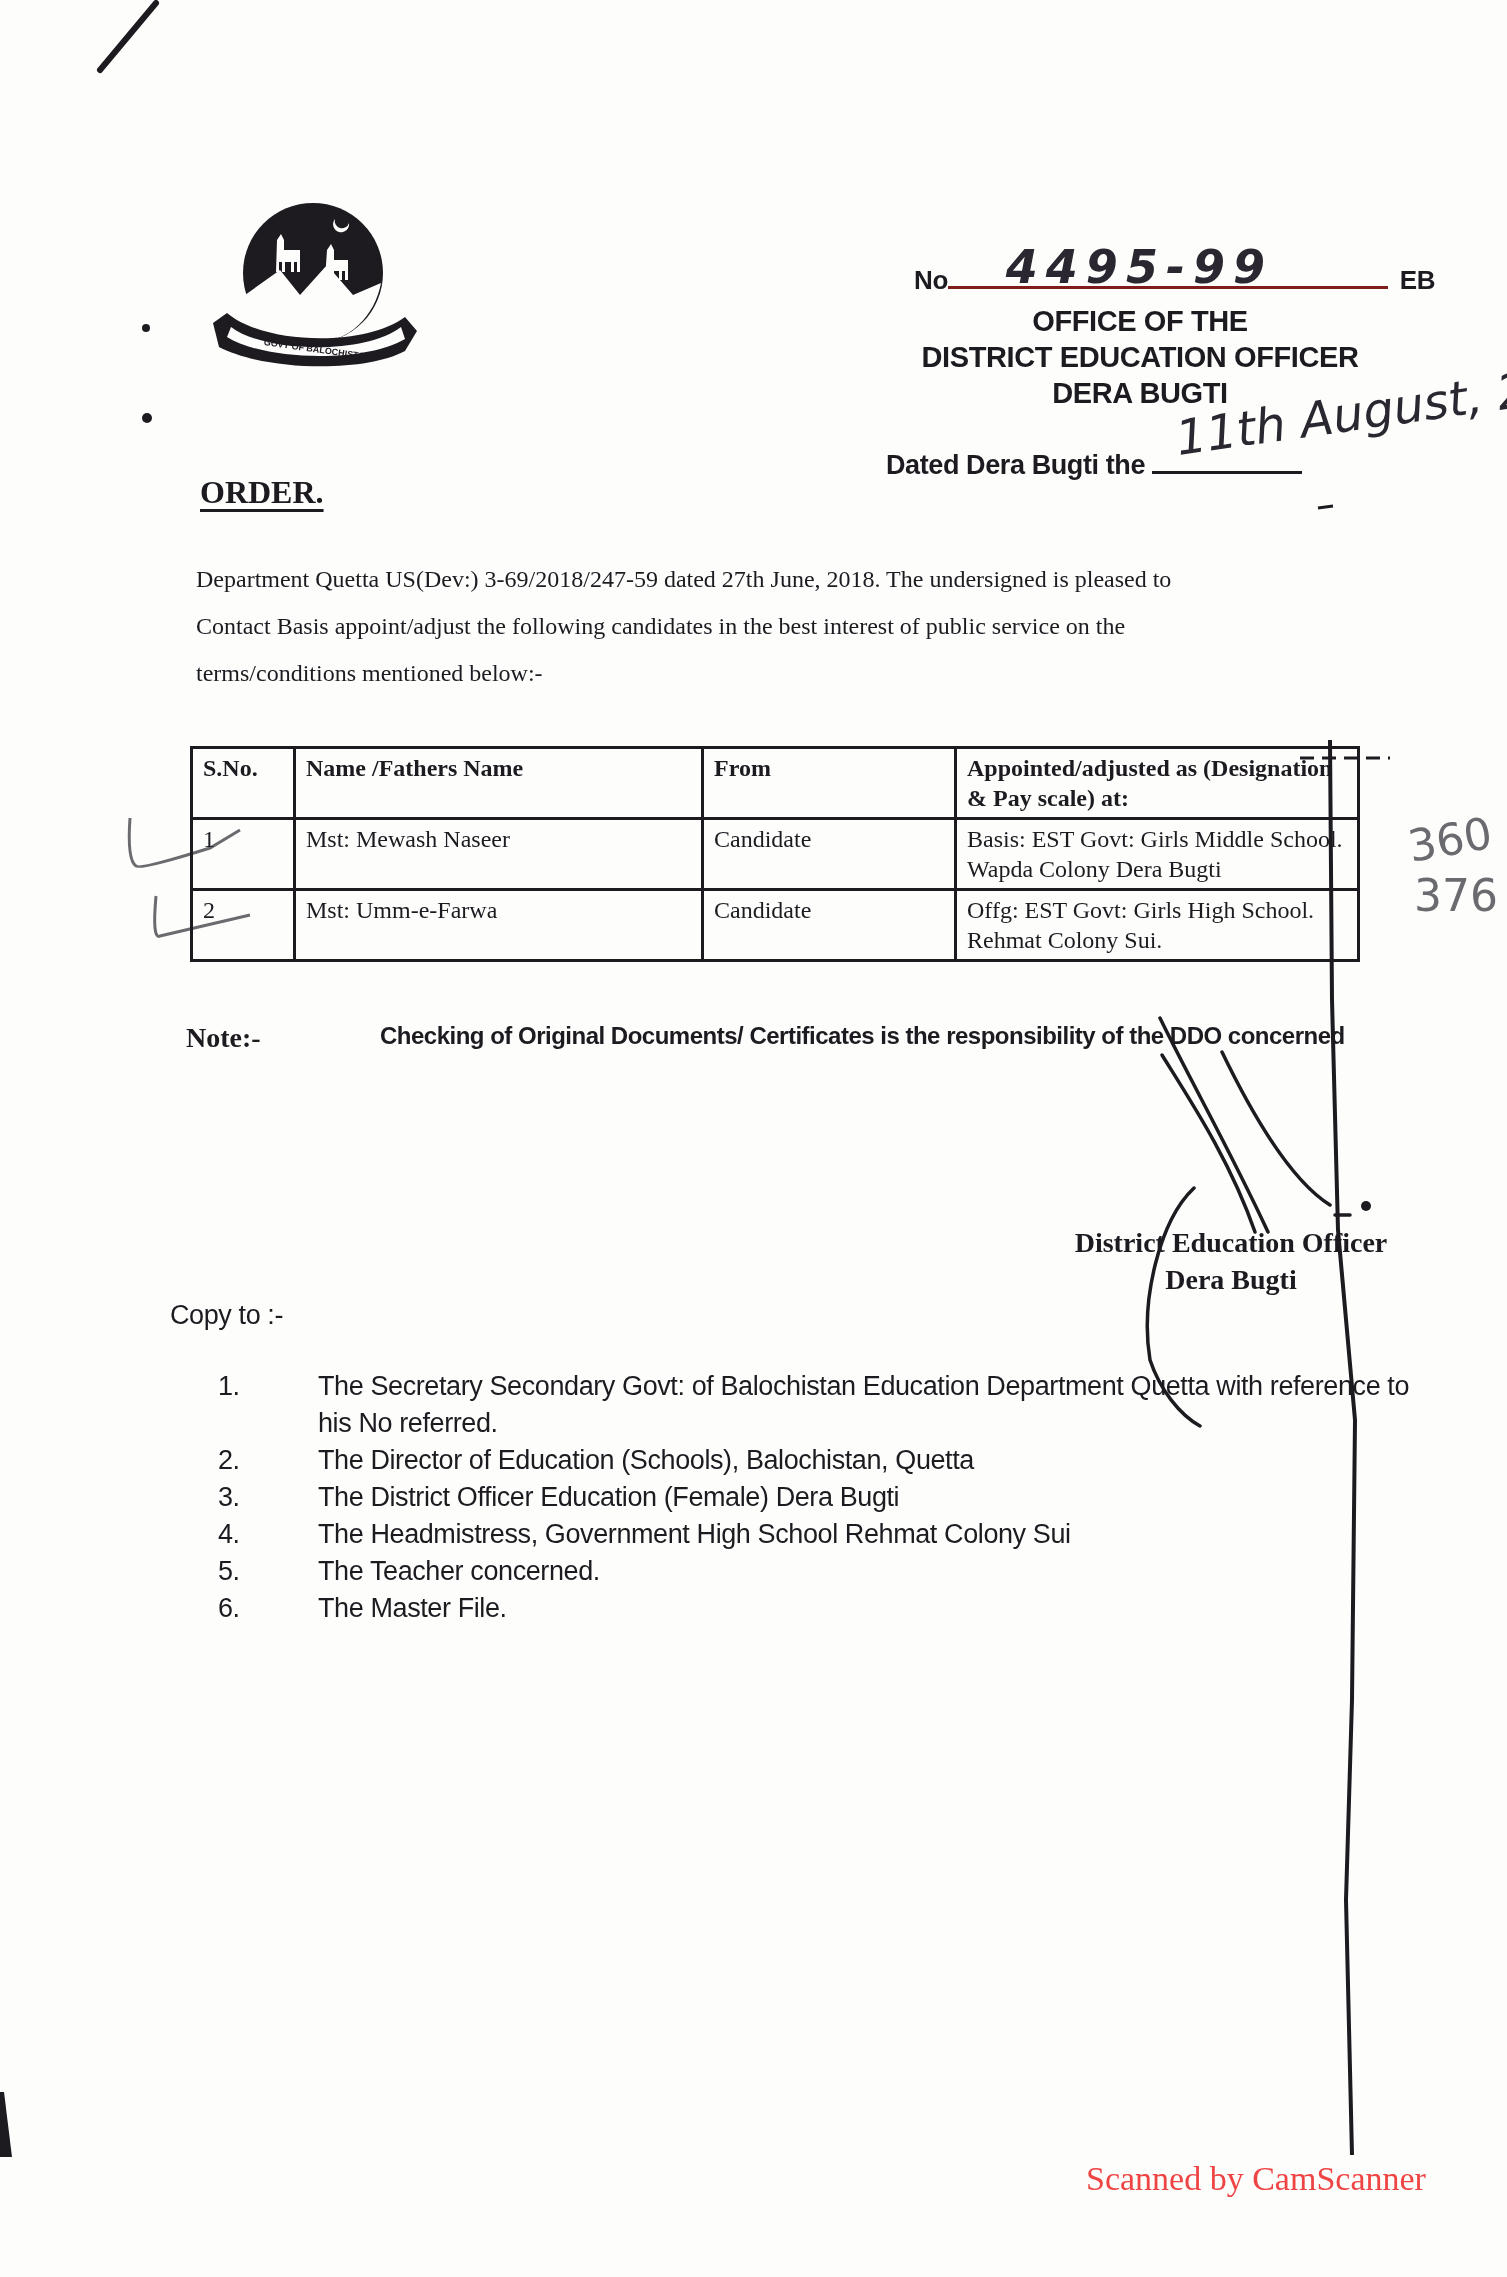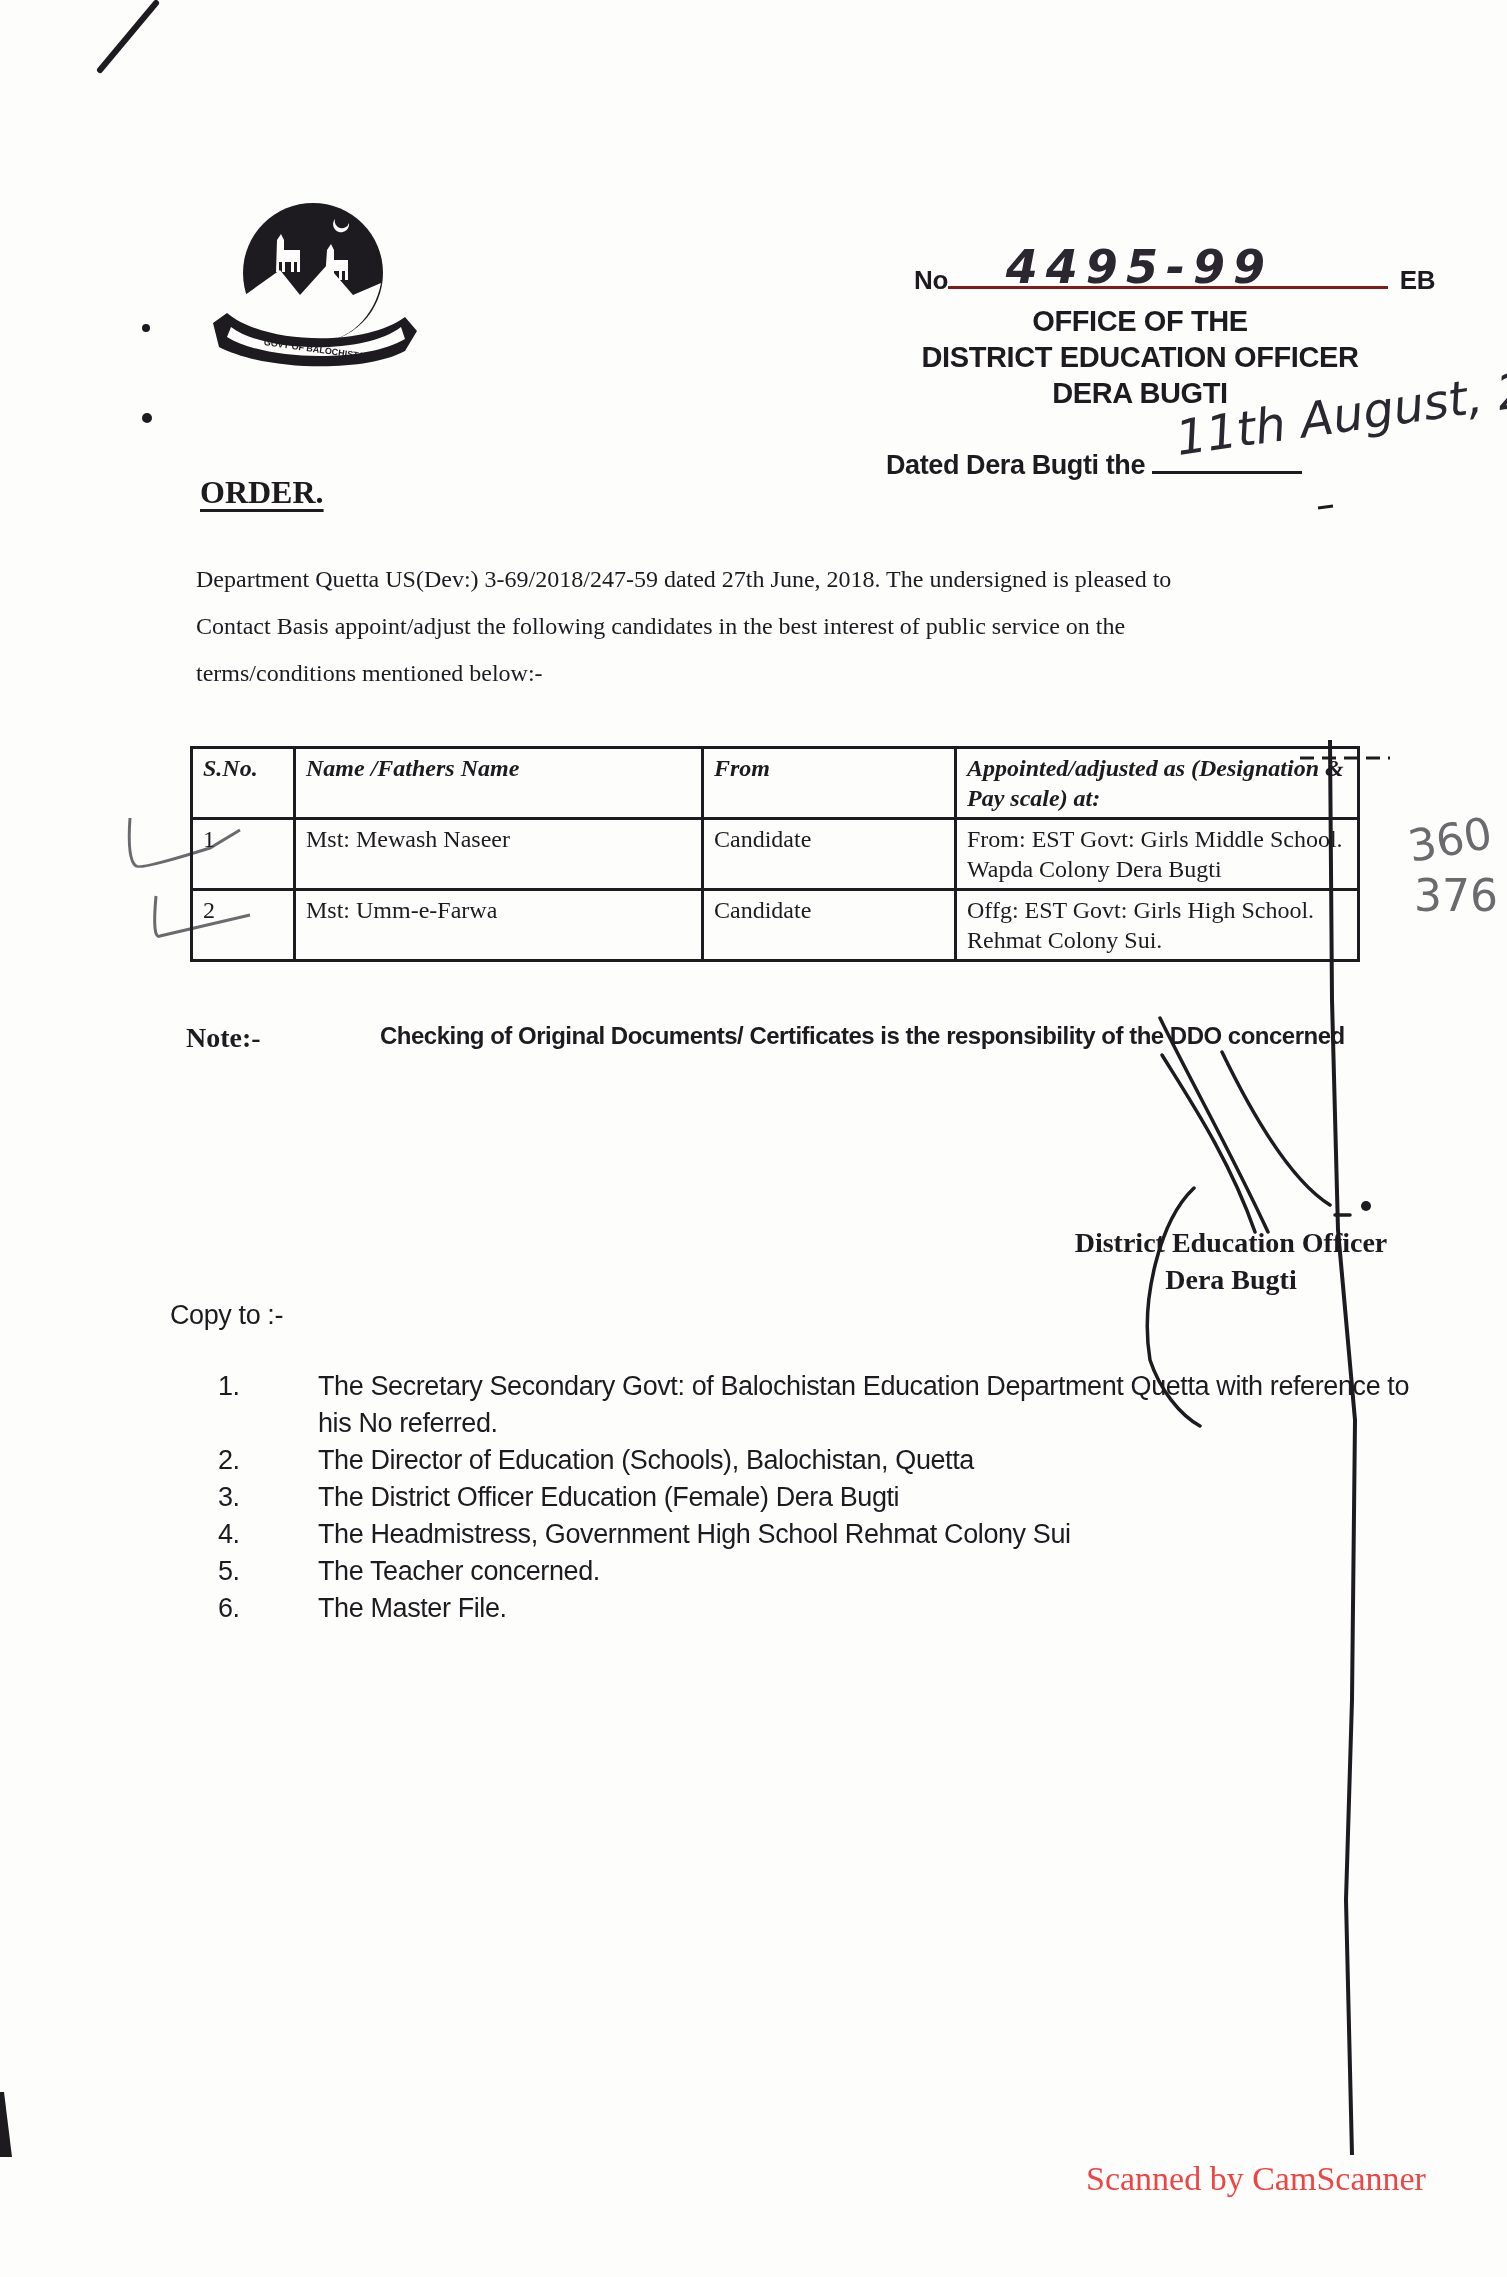--- a/index.html
+++ b/index.html
@@ -30,21 +30,21 @@
   
   #para { left:196px; top:556px; width:1210px; font-size:24px; line-height:47px; }
   #para .l1 { padding-left:192px; }
   .para-line { white-space:nowrap; }
 
   
   #appt-table { left:190px; top:746px; border-collapse:collapse; font-size:24px; }
   #appt-table td, #appt-table th {
     border:3px solid #1d1a20; vertical-align:top; text-align:left; padding:4px 10px; line-height:30px;
   }
-  #appt-table th { font-weight:bold;font-style:italic; }
+  #appt-table th { font-weight:bold; }
   .c-sno { width:80px; } .c-name { width:385px; } .c-from { width:230px; } .c-appt { width:380px; }
   #appt-table tr.hdr td, #appt-table tr.hdr th { height:60px; }
   #appt-table tr.row td { height:60px; }
 
   
   #note-label { left:186px; top:1022px; font-size:28px; font-weight:bold;font-family:Liberation Serif, serif; }
   #note-text { left:380px; top:1022px; font-size:24px; font-weight:bold; white-space:nowrap; letter-spacing:-0.5px; }
 
   
   #sig-title { left:1056px; top:1224px; font-size:28px; font-weight:bold; width:350px; text-align:center; line-height:37px; }
@@ -132,21 +132,21 @@
       <tr class="hdr">
     <th class="c-sno">S.No.</th>
     <th class="c-name">Name /Fathers Name</th>
     <th class="c-from">From</th>
     <th class="c-appt">Appointed/adjusted as (Designation &amp; Pay scale) at:</th>
   </tr>
   <tr class="row">
     <td>1</td>
     <td>Mst: Mewash Naseer</td>
     <td>Candidate</td>
-    <td>From: EST Govt: Girls Middle School. Wapda Colony Dera Bugti</td>
+    <td>Basis: EST Govt: Girls Middle School. Wapda Colony Dera Bugti</td>
   </tr>
   <tr class="row">
     <td>2</td>
     <td>Mst: Umm-e-Farwa</td>
     <td>Candidate</td>
     <td>Offg: EST Govt: Girls High School. Rehmat Colony Sui.</td>
   </tr>
 </tbody>
   </table>
 

